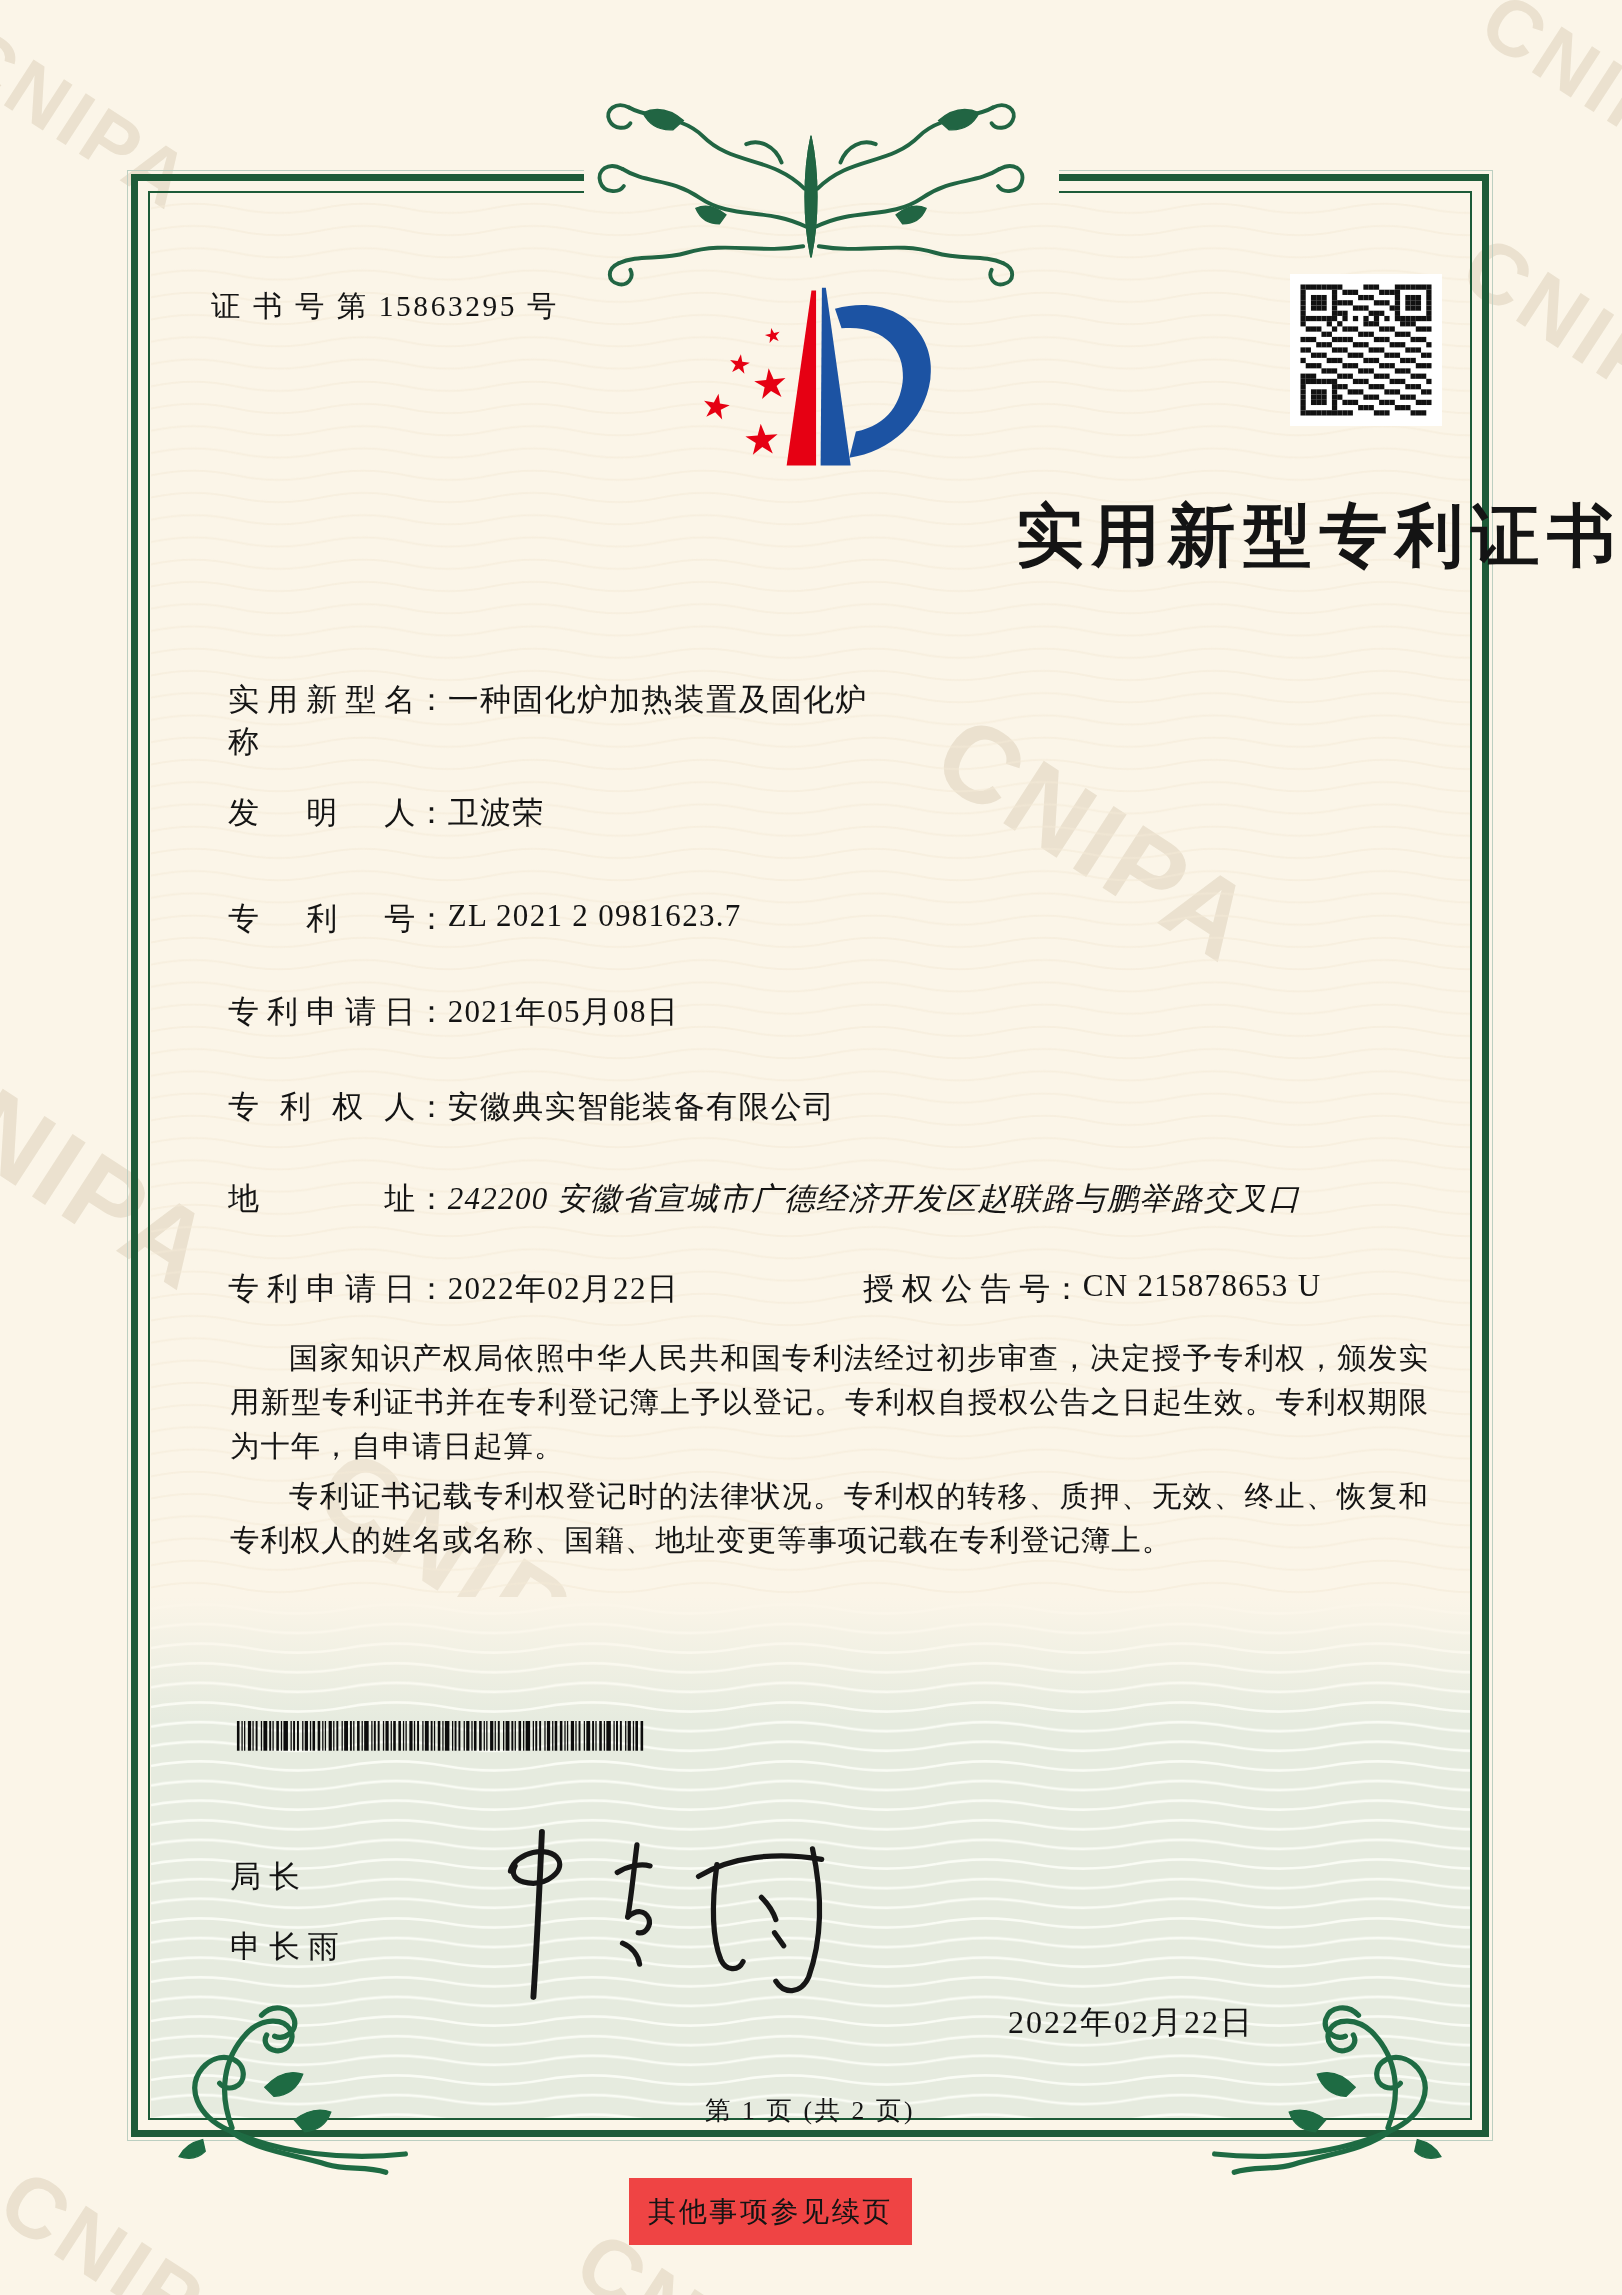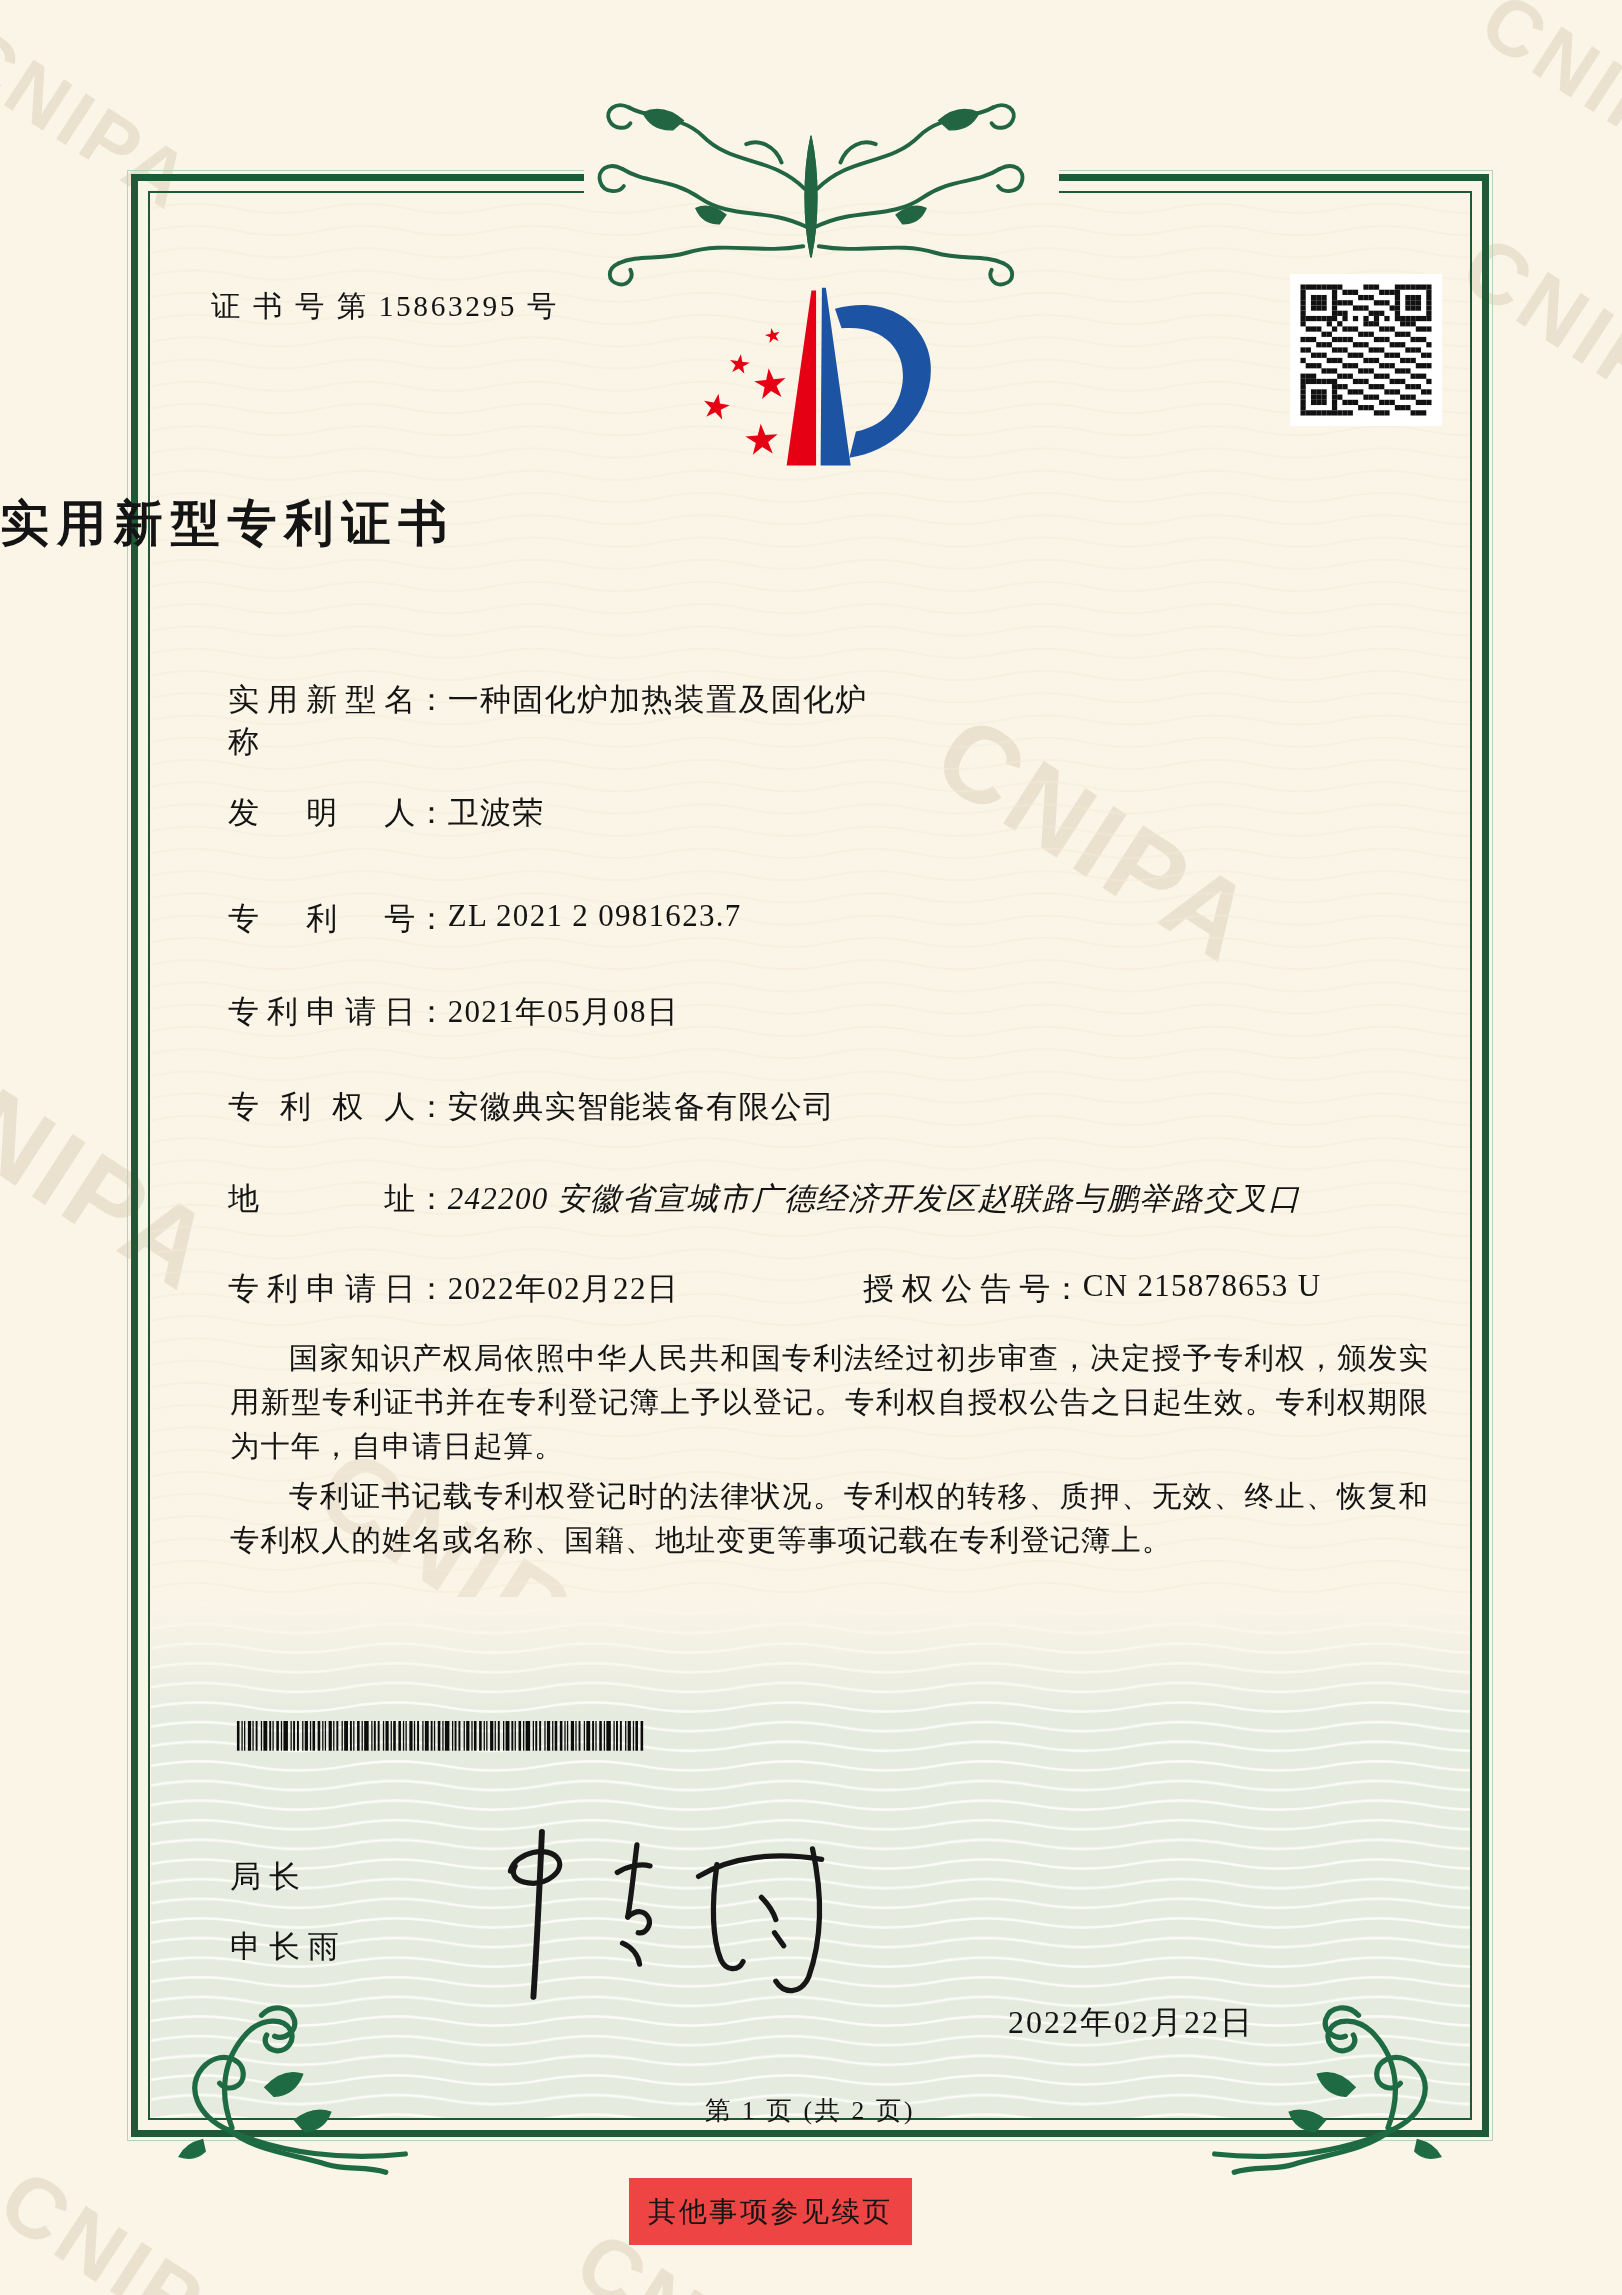--- a/index.html
+++ b/index.html
@@ -11,21 +11,21 @@
   .f0{left:127px;top:170px;width:1366px;height:1971px;border:1.3px solid #bccfc1;box-sizing:border-box;}
   .f1{left:131px;top:174px;width:1358px;height:1963px;border:7.9px solid #1d5b38;box-sizing:border-box;}
   .f2{left:148px;top:191px;width:1324px;height:1929px;border:2.6px solid #1d5b38;box-sizing:border-box;}
   
   .wm{position:absolute;font-family:"Liberation Sans","DejaVu Sans",sans-serif;font-weight:bold;
       color:rgba(178,156,118,0.22);transform:rotate(33deg);transform-origin:left top;
       letter-spacing:5.2px;white-space:nowrap;user-select:none;}
   
   .certno{left:211px;top:287px;font-size:29.4px;letter-spacing:2.6px;}
   
-  .title{left:0;top:491px;width:1623px;text-align:left;font-size:49px;font-weight:bold;letter-spacing:7.9px;}
+  .title{left:0;top:491px;width:1623px;text-align:right;font-size:68px;font-weight:bold;letter-spacing:7.9px;}
   
   .row{position:absolute;left:228px;font-size:31px;letter-spacing:0.7px;}
   .lbl{display:inline-block;width:188px;text-align:justify;text-align-last:justify;vertical-align:top;}
   .colon{display:inline-block;vertical-align:top;}
   .val{display:inline-block;vertical-align:top;letter-spacing:1.3px;}
   .val-wrap{width:857px;line-height:41px;font-style:italic;}
   .grant2{position:absolute;left:635px;top:0;}
   
   .paras{left:230px;top:1336px;width:1199px;}
   .paras p{margin:0;font-size:29.4px;line-height:44px;text-align:justify;text-indent:2em;letter-spacing:1px;}

